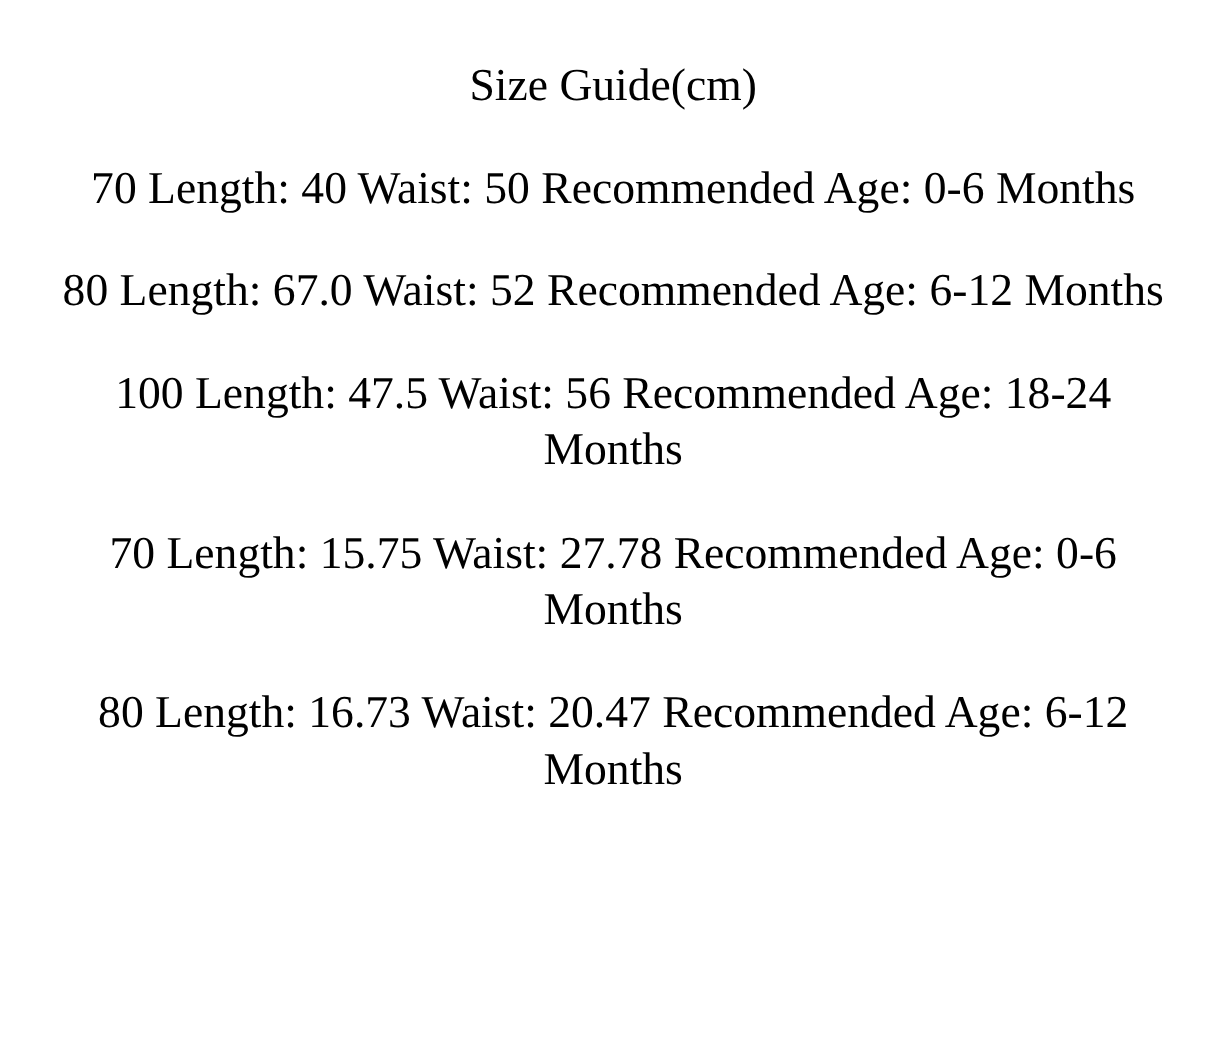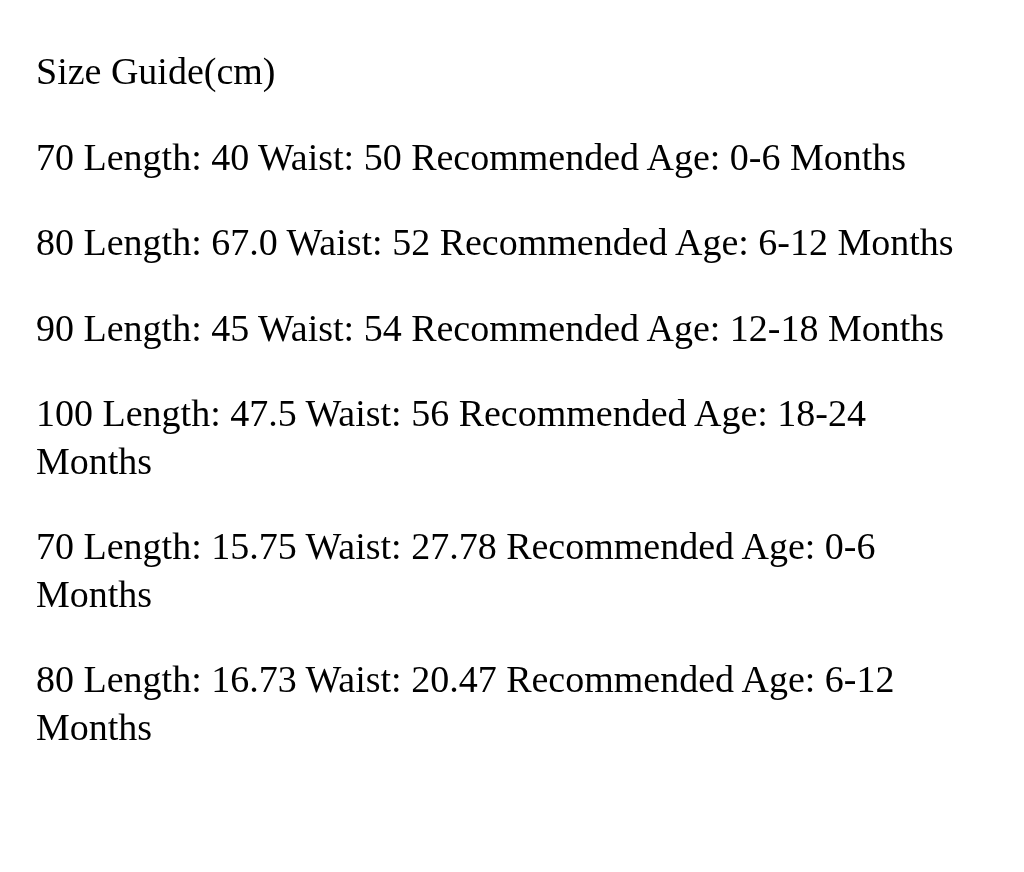--- a/index.html
+++ b/index.html
@@ -13,20 +13,21 @@
     overflow: hidden;
     font-family: "Liberation Serif", "DejaVu Serif", serif;
     color: #000000;
   }
   .page {
     box-sizing: border-box;
     width: 1024px;
     height: 872px;
     padding: 0 36px;
     background: #ffffff;
+    text-align: center;
   }
   .clipped-top {
     
     height: 10px;
     overflow: hidden;
   }
   .line {
     font-size: 38px;
     line-height: 47.5px;
     letter-spacing: 0.1px;
@@ -49,20 +50,19 @@
 <div class="page">
 
   <div class="clipped-top">
     <div class="line"></div>
   </div>
 
   <div class="block">
     <p class="para">Size Guide(cm)</p>
     <p class="para">70 Length: 40 Waist: 50 Recommended Age: 0-6 Months</p>
     <p class="para">80 Length: 67.0 Waist: 52 Recommended Age: 6-12 Months</p>
-    <p class="para">90 Length: 45 Waist: 54 Recommended Age: 12-18 Months</p>
     <p class="para">100 Length: 47.5 Waist: 56 Recommended Age: 18-24 Months</p>
     <p class="para">70 Length: 15.75 Waist: 27.78 Recommended Age: 0-6 Months</p>
     <p class="para">80 Length: 16.73 Waist: 20.47 Recommended Age: 6-12 Months</p>
 
   </div>
 
 </div>
 
 </body></html>

